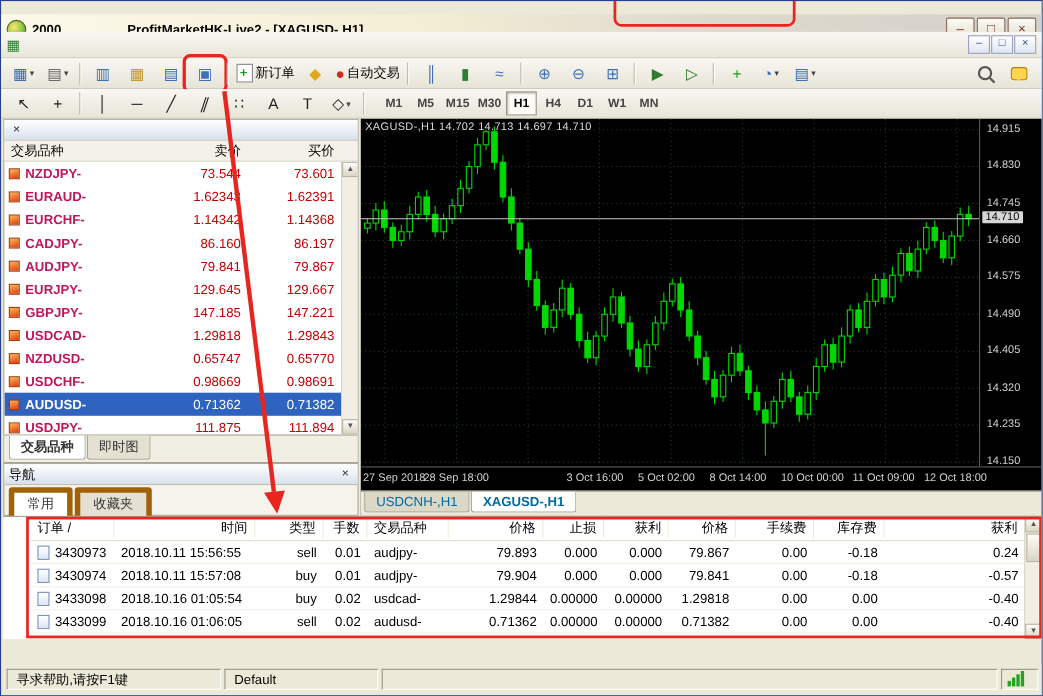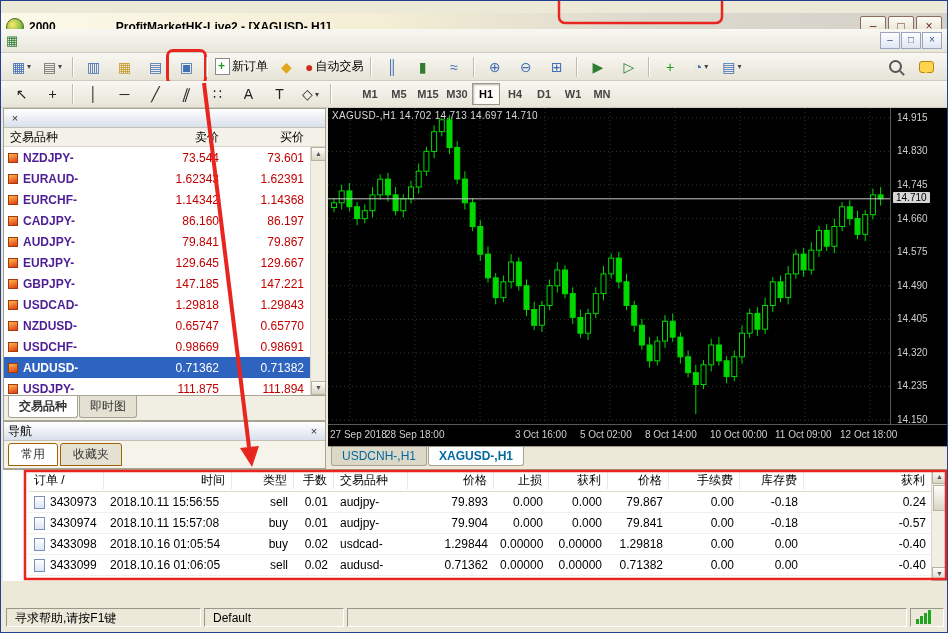--- a/index.html
+++ b/index.html
@@ -39,58 +39,58 @@
   .tlabel{font-size:12px;}
   .tsep{width:0;height:20px;border-left:1px solid #bfbbad;border-right:1px solid #ffffff;margin:0 4px;}
   .ann{outline:3px solid #e8251f;outline-offset:2px;}
   .tspring{flex:1;}
   .icon-page{width:13px;height:15px;background:#fff;border:1px solid #8a8a8a;position:relative;display:inline-block;}
   .page-plus{position:absolute;left:2px;top:0;color:#1f9d1f;font-weight:bold;font-size:12px;line-height:14px;}
   .mag{width:9px;height:9px;border:2px solid #555;border-radius:50%;position:relative;display:inline-block;}
   .mag::after{content:"";position:absolute;width:6px;height:2px;background:#555;transform:rotate(45deg);right:-5px;bottom:-3px;}
   .bubble{width:13px;height:10px;background:#ffd54f;border:1px solid #b8860b;border-radius:3px;position:relative;display:inline-block;}
   .bubble::after{content:"";position:absolute;left:3px;bottom:-5px;border:3px solid transparent;border-top:4px solid #ffd54f;}
-  .tfbar{display:flex;margin-left:20px;gap:1px;}
+  .tfbar{display:flex;margin-left:8px;gap:1px;}
   .tfbtn{min-width:26px;height:20px;line-height:20px;text-align:center;font-size:11px;font-weight:bold;color:#444;
     border:1px solid transparent;}
   .tfbtn.active{background:#fdfcf7;border:1px solid #9a968a;box-shadow:inset 1px 1px 2px #b8b4a8;color:#000;}
   
   .mw{position:absolute;left:2px;top:107px;width:323px;height:313px;background:#fff;border:1px solid #a8a494;
     box-sizing:border-box;display:flex;flex-direction:column;}
   .panel-title{height:18px;flex:0 0 18px;background:linear-gradient(#ffffff,#d9e0ec);border-bottom:1px solid #c3bfb3;
     display:flex;align-items:center;padding:0 4px;}
   .panel-title .ttl{flex:1;}
   .xclose{width:14px;text-align:center;color:#333;font-size:11px;}
   .mw-colheader{height:18px;flex:0 0 18px;display:flex;align-items:center;background:#f4f2e8;border-bottom:1px solid #d9d5c9;}
   .mwc-sym{width:126px;padding-left:6px;box-sizing:border-box;}
   .mwc-bid{width:95px;text-align:right;padding-right:6px;box-sizing:border-box;}
   .mwc-ask{width:85px;text-align:right;padding-right:6px;box-sizing:border-box;}
   .mw-body{flex:1;display:flex;overflow:hidden;}
   .mw-list{flex:1;}
   .mw-row{height:21px;display:flex;align-items:center;}
-  .mw-row .sym{width:126px;display:flex;align-items:center;font-weight:bold;color:#4c1d95;box-sizing:border-box;}
+  .mw-row .sym{width:126px;display:flex;align-items:center;font-weight:bold;color:#be185d;box-sizing:border-box;}
   .sym-icon{width:10px;height:10px;margin:0 5px 0 4px;flex:0 0 10px;
     background:linear-gradient(160deg,#ffb84d,#e03c10);border:1px solid #a03a10;box-sizing:border-box;}
   .mw-row .bid{width:95px;text-align:right;padding-right:6px;color:#c00000;box-sizing:border-box;}
   .mw-row .ask{width:85px;text-align:right;padding-right:6px;color:#c00000;box-sizing:border-box;}
   .mw-row.selected{background:#2e63c0;}
   .mw-row.selected .sym,.mw-row.selected .bid,.mw-row.selected .ask{color:#fff;}
   .vscroll{width:15px;background:#f1efe4;border-left:1px solid #d9d5c9;display:flex;flex-direction:column;
     justify-content:space-between;align-items:center;}
   .sbtn{width:15px;height:14px;background:linear-gradient(#fdfdfa,#d9d5c5);border:1px solid #b8b4a4;
     box-sizing:border-box;font-size:7px;color:#555;text-align:center;line-height:12px;}
   .tabs-bottom{flex:0 0 24px;display:flex;align-items:flex-start;background:#f1efe4;border-top:1px solid #a8a494;
     padding-left:4px;gap:1px;}
   .btab{padding:2px 10px;background:#e4e1d2;border:1px solid #a8a494;border-top:none;border-radius:0 0 3px 3px;color:#333;}
   .btab.active{background:#fff;font-weight:bold;}
   
   .nav{position:absolute;left:2px;top:420px;width:323px;height:48px;background:#f6f4ea;border:1px solid #a8a494;
     box-sizing:border-box;display:flex;flex-direction:column;}
   .nav-tabs{flex:1;display:flex;align-items:center;gap:2px;padding:2px 4px;}
-  .ttab{padding:2px 12px;border:1px solid #a16207;background:#e4e1d2;border-radius:3px 3px 0 0;color:#333;text-align:right;}
+  .ttab{padding:2px 12px;border:5px solid #a16207;background:#e4e1d2;border-radius:3px 3px 0 0;color:#333;text-align:right;}
   .ttab.active{background:#fff;}
   
   .chart{position:absolute;left:327px;top:107px;width:619px;height:361px;background:#000;}
   .plot{position:absolute;left:0;top:0;width:562px;height:316px;overflow:hidden;}
   .ohlc{position:absolute;left:4px;top:2px;color:#d8d8d8;font-size:10px;letter-spacing:.3px;}
   .paxis{position:absolute;left:562px;top:0;width:57px;height:316px;border-left:1px solid #585858;box-sizing:border-box;}
   .plabel{position:absolute;left:6px;color:#cfcfcf;font-size:10px;}
   .pcur{position:absolute;left:2px;background:#d6d6d6;color:#000;font-size:10px;padding:0 3px;border-radius:1px;}
   .taxis{position:absolute;left:0;top:316px;width:619px;height:22px;border-top:1px solid #585858;box-sizing:border-box;}
   .tlabelx{position:absolute;top:4px;color:#cfcfcf;font-size:10px;white-space:nowrap;}

